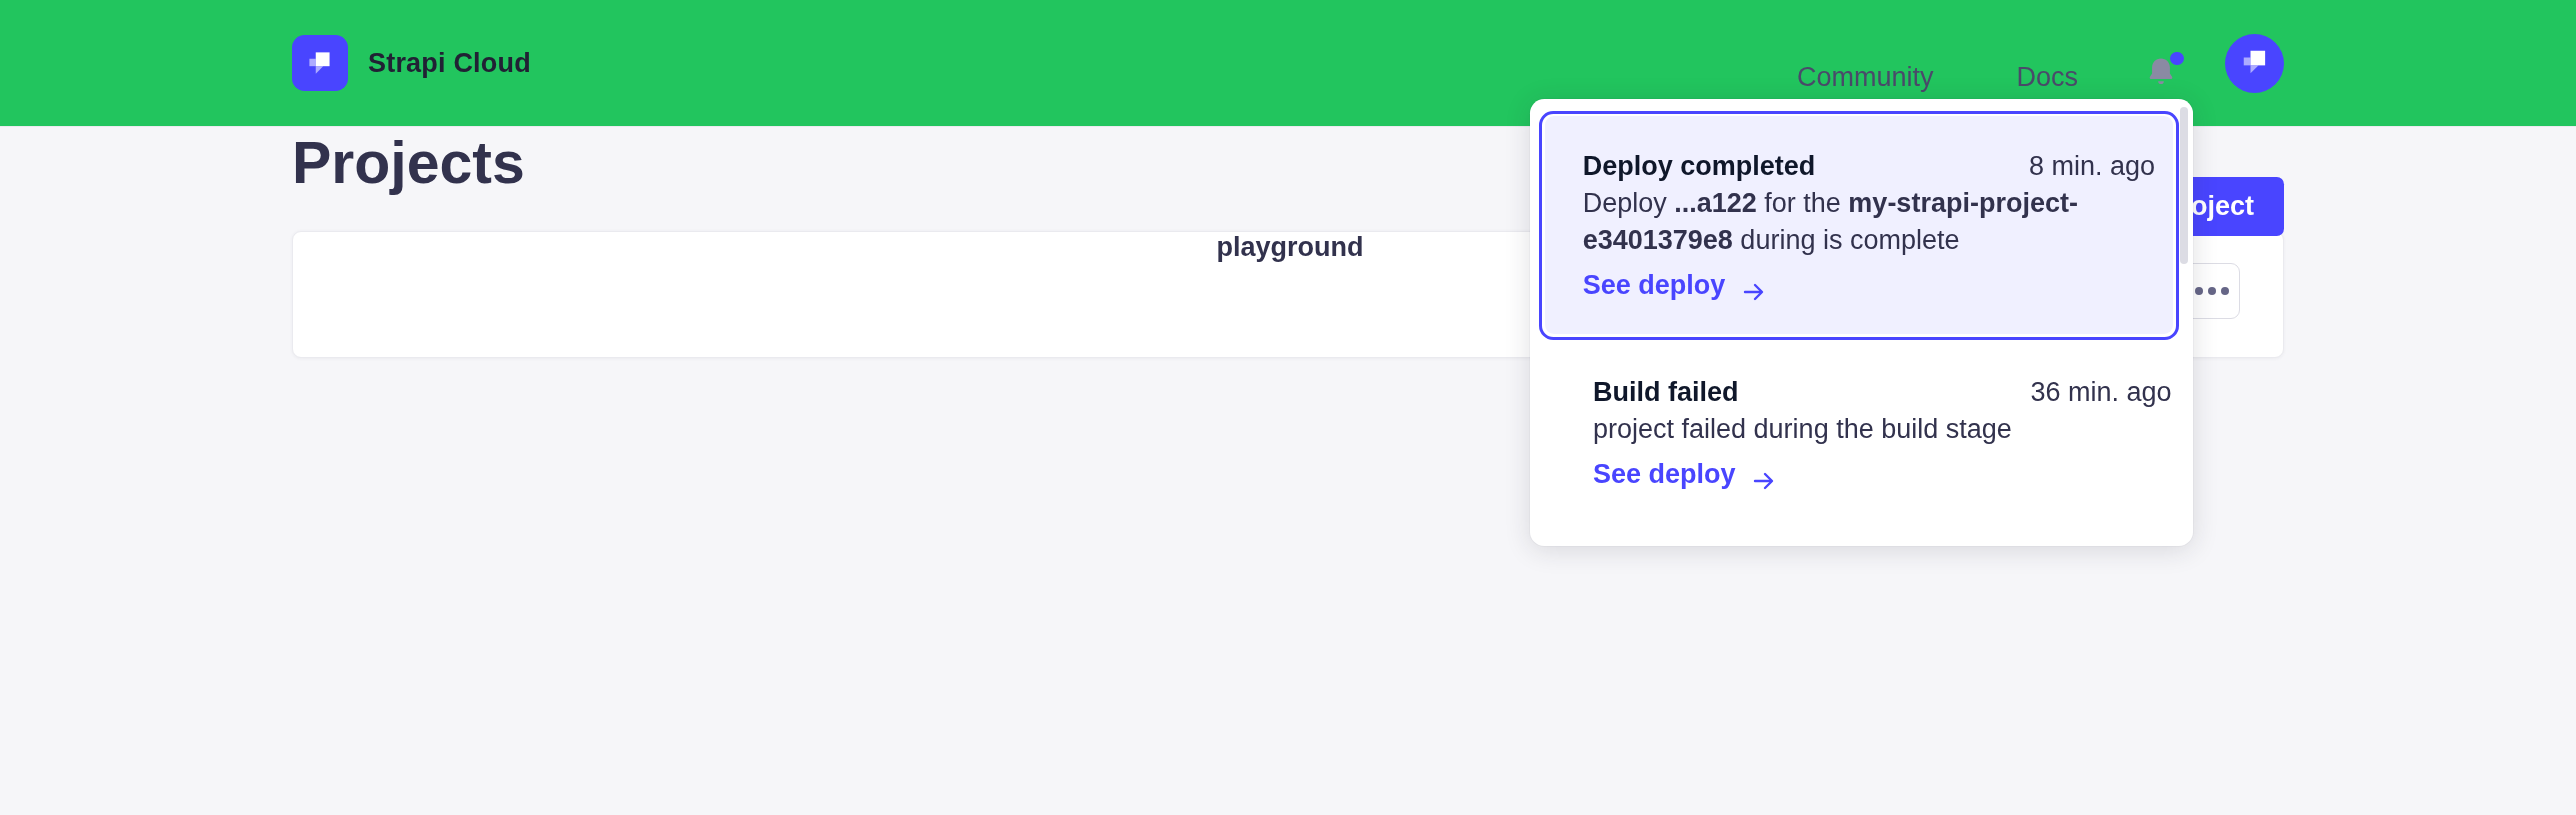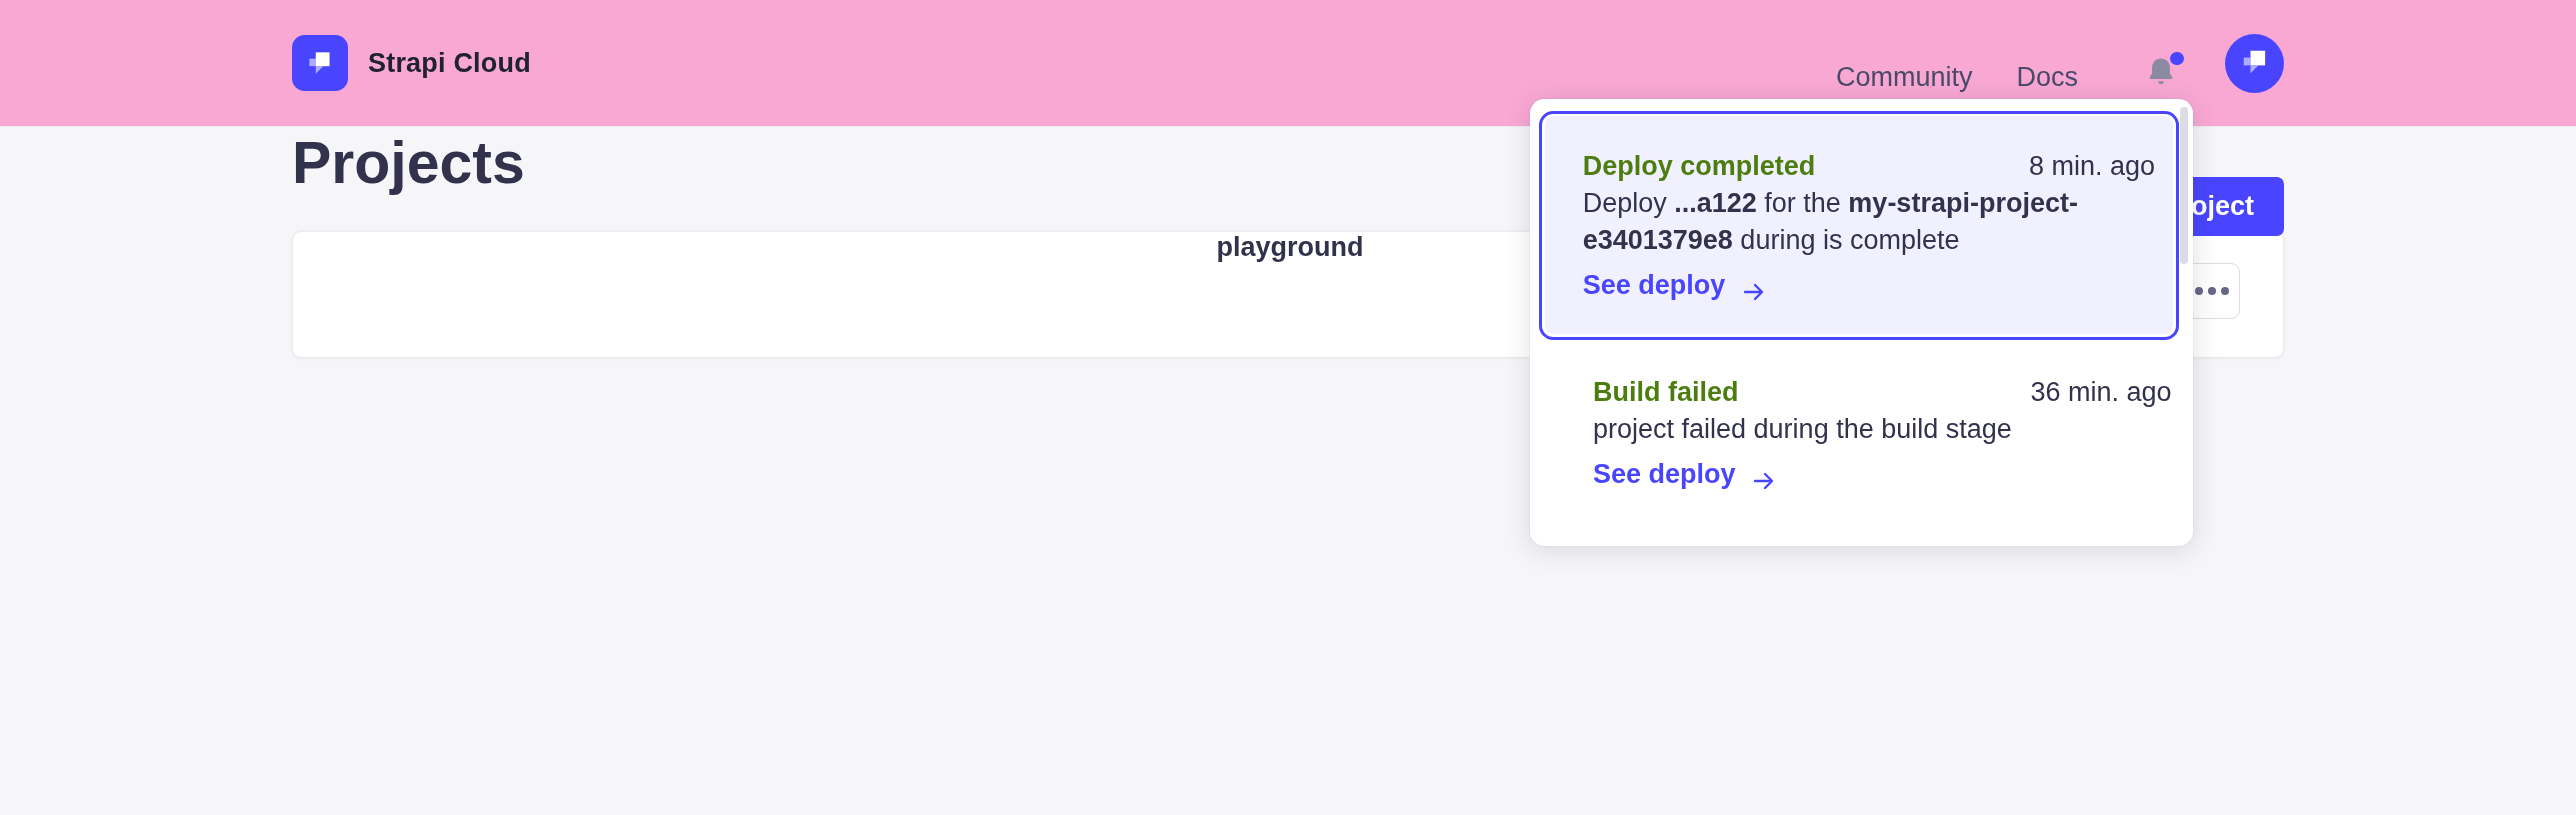--- a/index.html
+++ b/index.html
@@ -6,35 +6,35 @@
   html,body { width:2576px; height:815px; overflow:hidden; }
   body {
     font-family:"Liberation Sans", sans-serif;
     background:#f6f6f9;
     color:#32324d;
     position:relative;
   }
 
   
   .header {
-    height:127px; background:#f9a8d4; border-bottom:1.8px solid #eaeaef;
+    height:127px; background:#22c55e; border-bottom:1.8px solid #eaeaef;
     display:flex; align-items:center; padding:4px 292px;
   }
   .brand { display:flex; align-items:center; gap:20px; }
   .brand-logo {
     width:56px; height:56px; border-radius:12.5px; background:#4945ff;
     display:flex; align-items:center; justify-content:center;
   }
   .brand-text { font-size:27px; font-weight:600; color:#212134; letter-spacing:0.2px; }
   .header-right { margin-left:auto; display:flex; align-items:flex-end; }
   .nav-link {
     font-size:27px; color:#4a4a6a; text-decoration:none; cursor:pointer;
     background:none; border:none; font-family:inherit;
   }
-  .nav-link + .nav-link { margin-left:44px; }
+  .nav-link + .nav-link { margin-left:83px; }
   .bell-btn {
     margin-left:63px; position:relative; background:none; border:none; cursor:pointer;
     width:39px; height:39px; display:flex; align-items:center; justify-content:center;
   }
   .bell-dot {
     position:absolute; top:-1.8px; right:-3.6px; width:13.4px; height:13.4px;
     border-radius:50%; background:#4945ff;
   }
   .avatar-btn {
     margin-left:45px; width:59px; height:59px; border-radius:50%; background:#4945ff;
@@ -75,21 +75,21 @@
     position:absolute; top:8px; right:5.4px; width:8px; height:157px;
     border-radius:4.5px; background:#dcdce4;
   }
   .notif-hl-ring {
     margin:11.6px 14.3px 0 9px; border:3.6px solid #4945ff; border-radius:14.3px; padding:2.7px;
     cursor:pointer;
   }
   .notif-hl-body { background:#f0f0ff; border-radius:9px; padding:32px 18px 30px 38px; }
   .notif-plain { padding:34px 21.5px 14.3px 63px; cursor:pointer; }
   .notif-title-row { display:flex; align-items:baseline; font-size:27px; line-height:37px; }
-  .notif-title { font-weight:700; color:#4d7c0f; }
+  .notif-title { font-weight:700; color:#0f172a; }
   .notif-time { margin-left:auto; font-weight:400; color:#32324d; }
   .notif-line { font-size:27px; line-height:37px; color:#32324d; white-space:nowrap; }
   .notif-line .b { font-weight:700; }
   .see-deploy {
     margin-top:8px; display:flex; align-items:flex-end; gap:13.4px;
     font-size:27px; line-height:37px; font-weight:700; color:#4945ff; cursor:pointer;
     text-decoration:none;
   }
 </style>
 </head>

